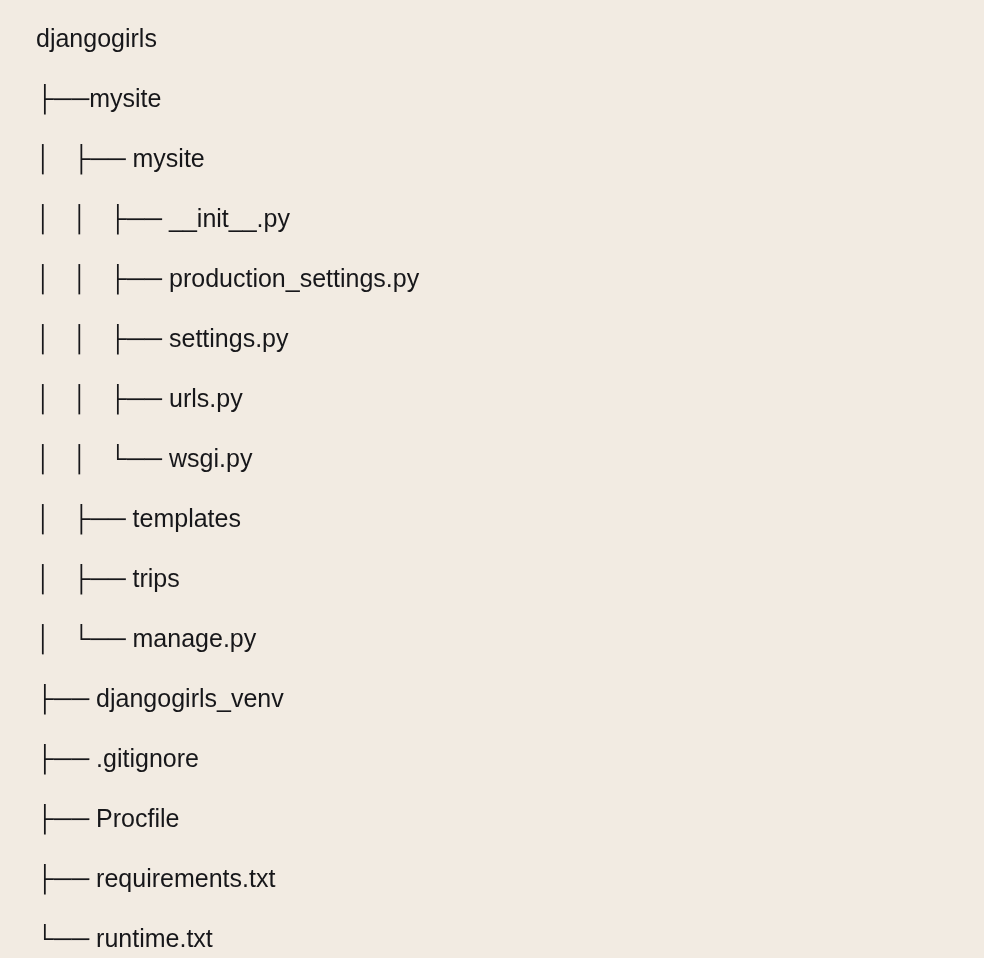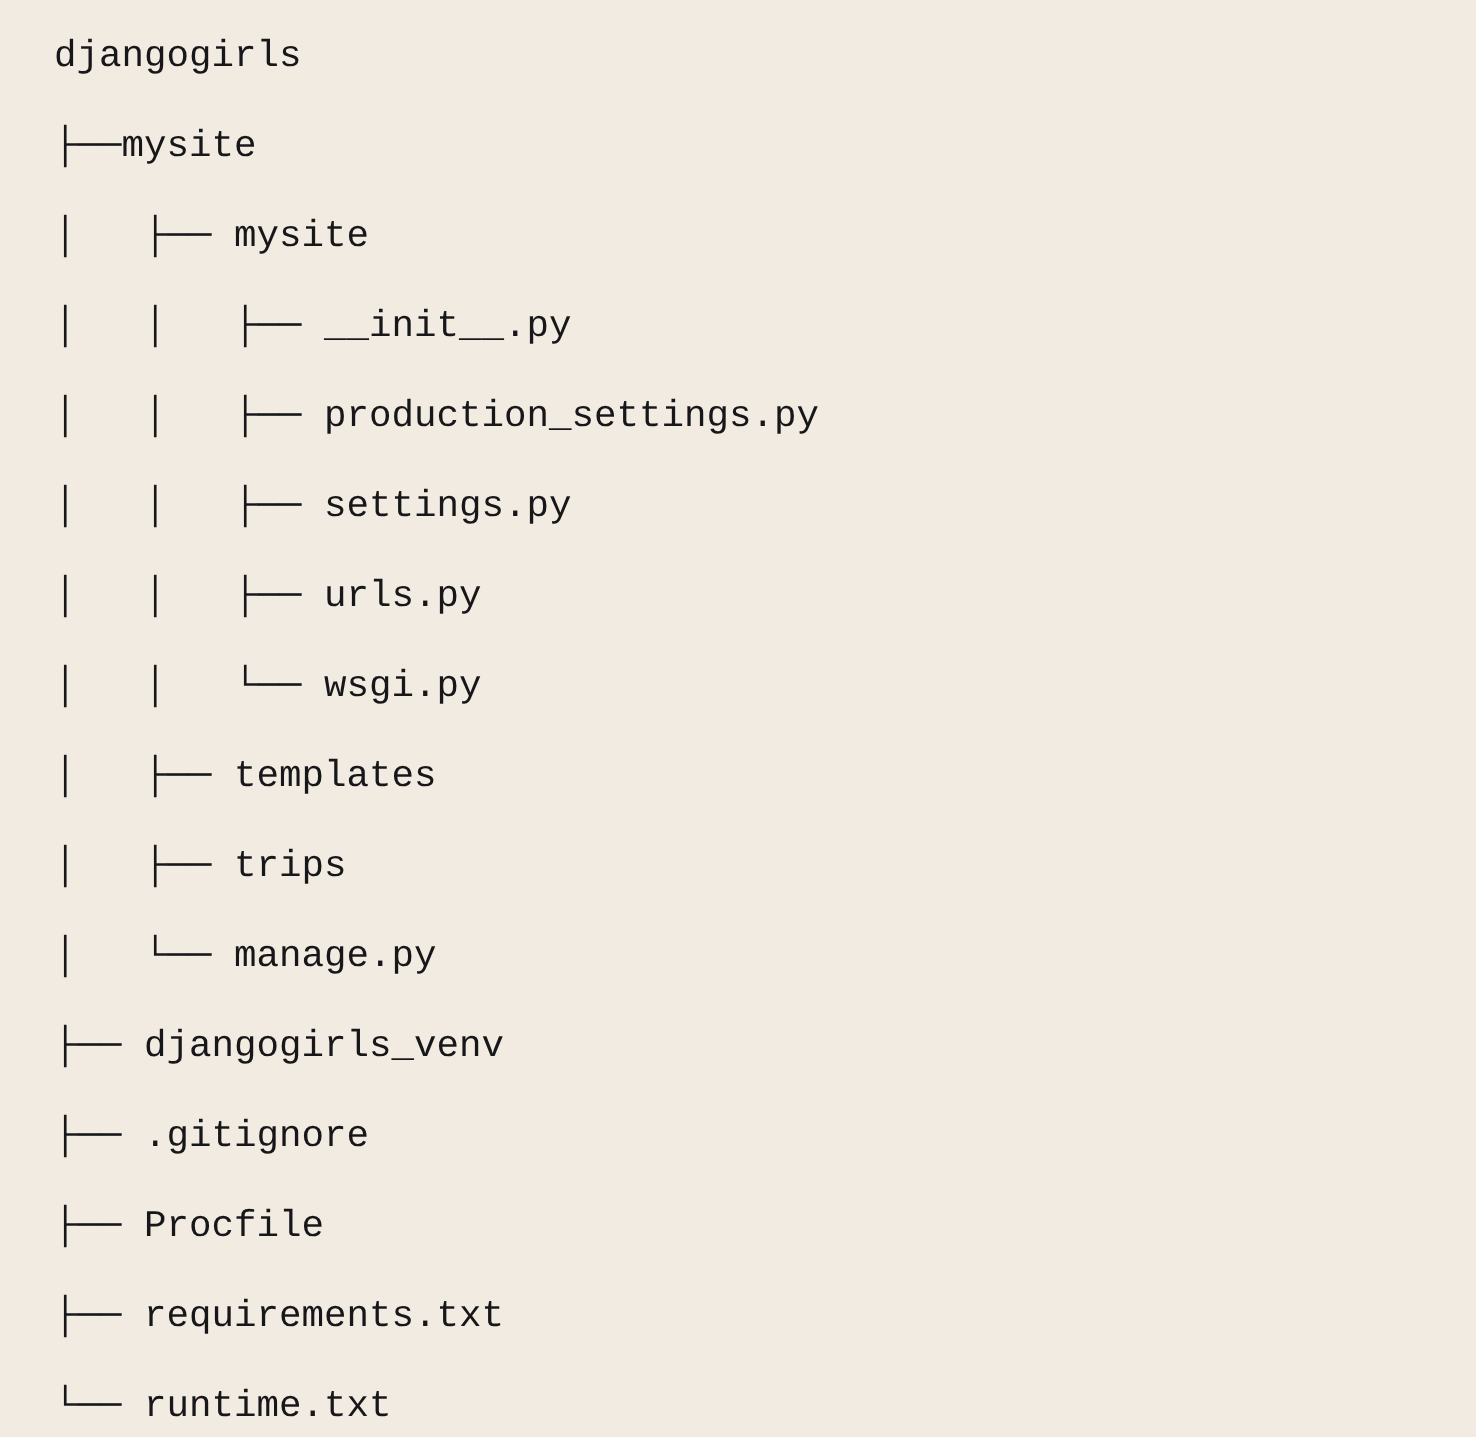--- a/index.html
+++ b/index.html
@@ -12,21 +12,21 @@
     height: 958px;
     background: #f2ebe2;
     overflow: hidden;
   }
   #tree-view {
     box-sizing: border-box;
     width: 984px;
     height: 958px;
     background: #f2ebe2;
     padding: 8px 0 0 36px;
-    font-family: Liberation Mono, monospace;
+    font-family: Liberation Sans, sans-serif;
     font-size: 25px;
     line-height: 60px;
     color: #17171a;
     letter-spacing: 0;
     white-space: pre;
     -webkit-font-smoothing: antialiased;
   }
   .tree-line {
     height: 60px;
     white-space: pre;

